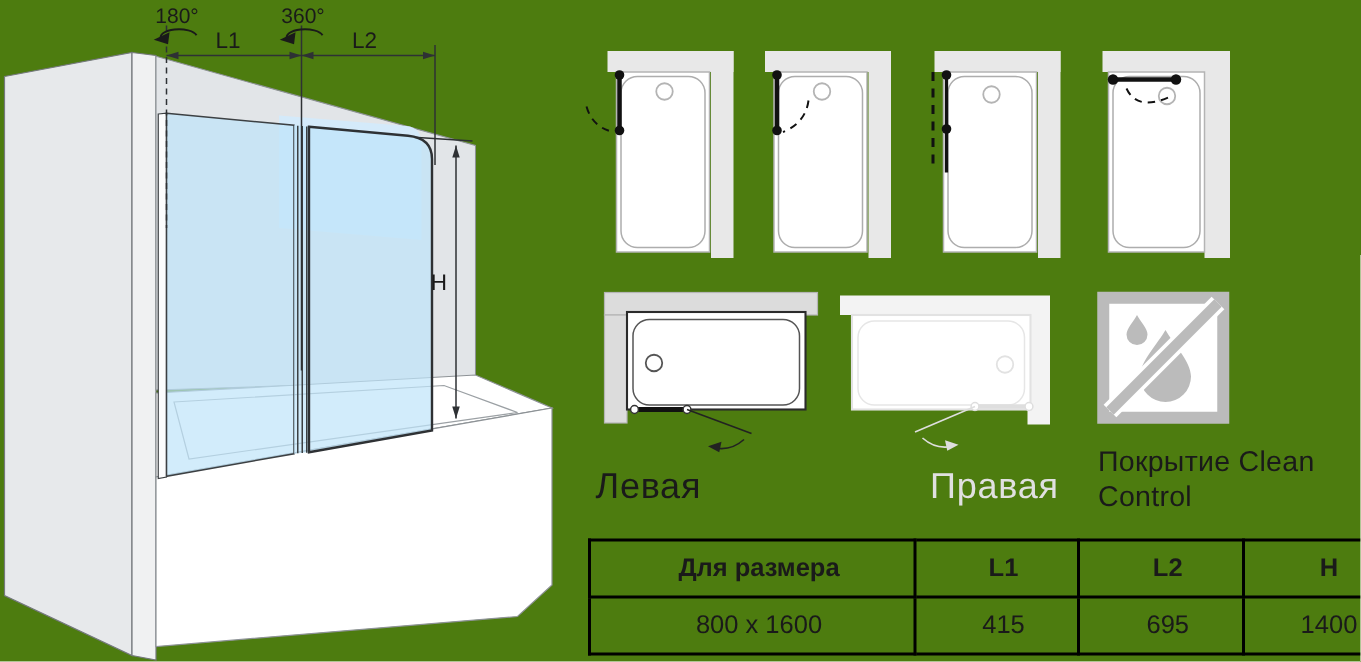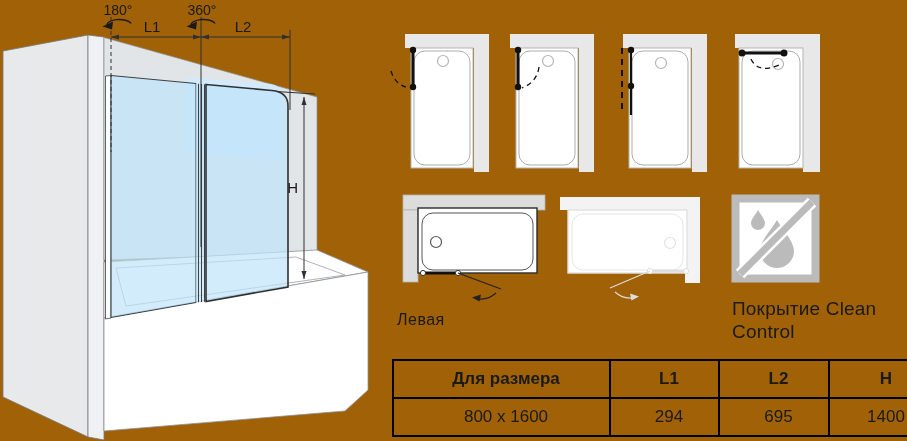--- a/index.html
+++ b/index.html
@@ -1,23 +1,23 @@
 <!DOCTYPE html>
 <html><head>
 <meta charset="utf-8">
 <style>
   html,body{margin:0;padding:0;background:#fff;}
-  .canvas{position:relative;width:907px;height:441px;background:#a16207;overflow:hidden;
+  .canvas{position:relative;width:907px;height:441px;background:#4d7c0f;overflow:hidden;
           font-family:"Liberation Sans",sans-serif;color:#1a1a1a;}
   .abs{position:absolute;}
   svg{overflow:visible;display:block;}
   svg text{font-family:"Liberation Sans",sans-serif;fill:#1a1a1a;}
   .dimtext{font-size:15px;}
   .angletext{font-size:14px;}
-  .orient-label{font-size:16px;letter-spacing:0.5px;}
+  .orient-label{font-size:24px;letter-spacing:0.5px;}
   .orient-label.muted{color:#e0e0e0;}
   .coating-label{font-size:19px;line-height:23px;letter-spacing:0.2px;}
   table.spec{border-collapse:collapse;table-layout:fixed;width:503px;}
   table.spec th,table.spec td{border:2px solid #000;font-size:17px;text-align:center;
     padding:0 0 0 9px;height:36px;vertical-align:middle;white-space:nowrap;}
   table.spec th{font-weight:bold;}
   .c0{width:206px}.c1{width:98px}.c2{width:99px}.c3{width:94px}
 </style>
 </head>
 <body>
@@ -149,20 +149,21 @@
     <rect x="10" y="20" width="119" height="63" fill="#fff" stroke="#e2e2e2" stroke-width="1.4"></rect>
     <rect x="14" y="24" width="111" height="56" rx="11" fill="#fff" stroke="#e6e6e6" stroke-width="1"></rect>
     <circle cx="112" cy="53" r="5.5" fill="none" stroke="#e2e2e2" stroke-width="1.2"></circle>
     <line x1="92" y1="81" x2="128" y2="81" stroke="#dedede" stroke-width="3"></line>
     <circle cx="92" cy="81" r="2.6" fill="#fff" stroke="#dedede" stroke-width="1"></circle>
     <circle cx="128" cy="81" r="2.6" fill="#fff" stroke="#dedede" stroke-width="1"></circle>
     <line x1="92" y1="81" x2="52" y2="98" stroke="#dedede" stroke-width="1.1"></line>
     <path d="M57,102 Q66,110 77,107.5" fill="none" stroke="#dedede" stroke-width="1.1"></path>
     <polygon points="81,106.5 72,103.5 73.5,110.5" fill="#dedede"></polygon>
   </svg>
+  <div class="abs orient-label muted" style="left:620px;top:311px">Правая</div>
 
   <svg class="abs" style="left:731px;top:194px" width="90" height="90" viewBox="0 0 90 90">
     <rect x="4.5" y="4.5" width="80" height="80" fill="#fff" stroke="#bbbbbb" stroke-width="8"></rect>
     <path d="M46,26 C41,35 29,47 29,57 a17,17 0 0 0 34,0 C63,47 51,35 46,26 Z" fill="#bbbbbb"></path>
     <path d="M27,16 C25,20 20,25 20,29 a7,7 0 0 0 14,0 C34,25 29,20 27,16 Z" fill="#bbbbbb"></path>
     <line x1="81" y1="8" x2="9" y2="80" stroke="#ffffff" stroke-width="12"></line>
     <line x1="81" y1="8" x2="9" y2="80" stroke="#bbbbbb" stroke-width="7"></line>
   </svg>
   <div class="abs coating-label" style="left:732px;top:297px;width:180px">
     <div>Покрытие Clean</div>
@@ -172,20 +173,20 @@
   <table class="spec abs" style="left:392px;top:359px">
     <tbody>
         <tr>
       <th class="c0">Для размера</th>
       <th class="c1">L1</th>
       <th class="c2">L2</th>
       <th class="c3">H</th>
     </tr>
     <tr>
       <td>800 x 1600</td>
-      <td>294</td>
+      <td>415</td>
       <td>695</td>
       <td>1400</td>
     </tr>
   </tbody>
     </table>
 
 </div>
 
 </body></html>

